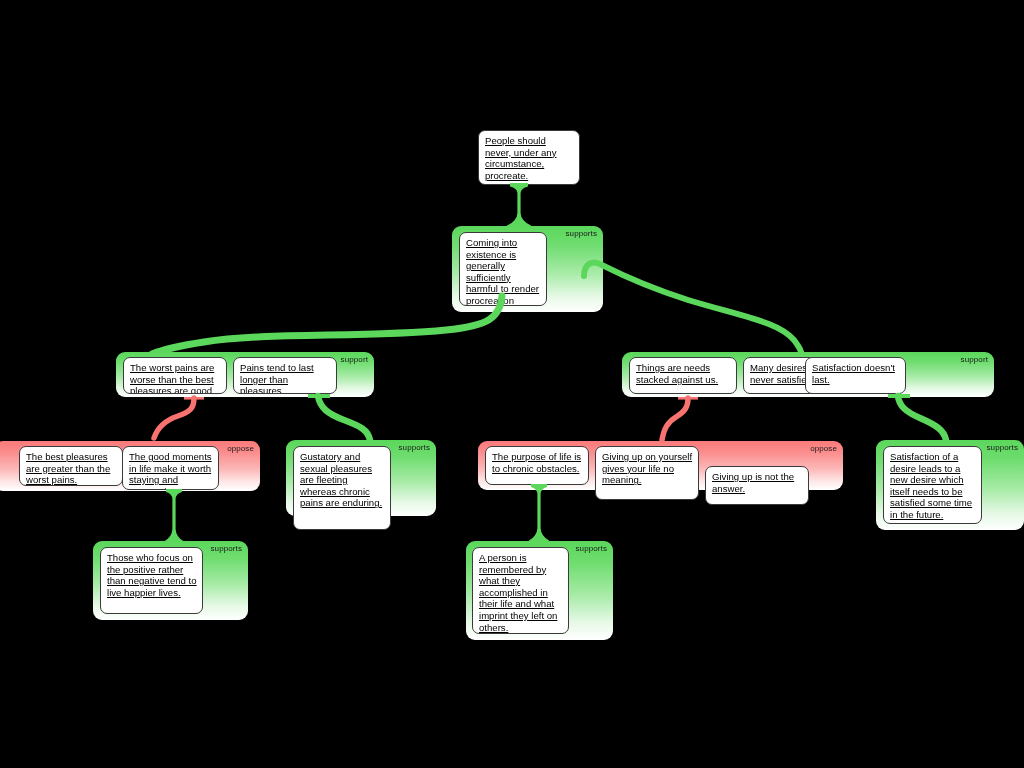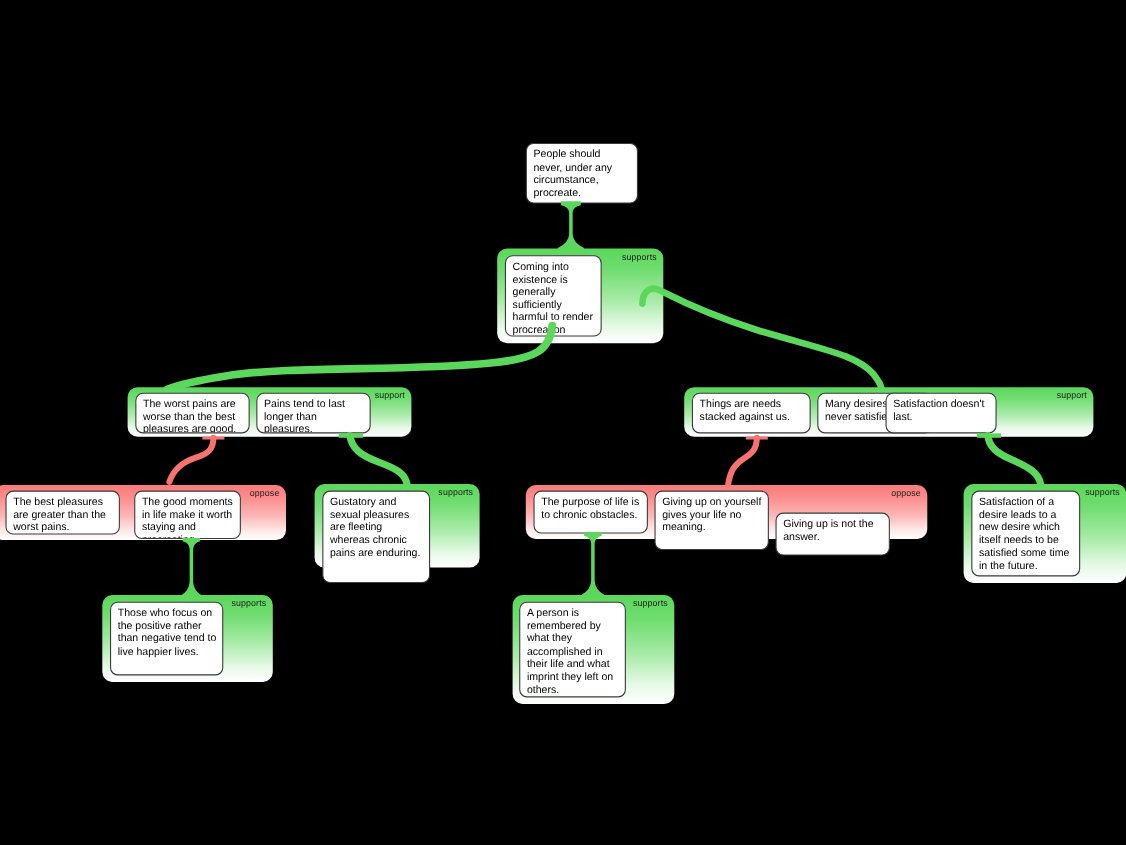--- a/index.html
+++ b/index.html
@@ -44,20 +44,21 @@
     position: absolute;
     background: #FFFFFF;
     border: 1.1px solid #3a3a3a;
     border-radius: 7px;
     box-sizing: border-box;
     padding: 4px 5px 3px 6px;
     font-size: 9.6px;
     line-height: 11.6px;
     color: #000000;
     overflow: hidden;
+    text-decoration: underline;
   }
 
   
   .conn {
     position: absolute;
     pointer-events: none;
   }
   .conn svg { display: block; overflow: visible; }
 </style>
 </head>
@@ -107,21 +108,21 @@
   <div class="conn" style="left:286px; top:394px; width:110px; height:50px;">
     <svg width="110" height="50" viewBox="0 0 110 50">
       <path d="M32,2 C34,14 42,20 58,26 C74,32 82,36 84,46" fill="none" stroke="#5BD75B" stroke-width="6.5" stroke-linecap="round"></path>
       <path d="M22,0 L44,0 L44,4 L22,4 Z" fill="#5BD75B"></path>
     </svg>
   </div>
 
   <div class="group oppose" style="left:-6px; top:441px; width:266px; height:50px;">
     <span class="group-label">oppose</span>
   </div>
-  <div class="node" style="left:5px; top:446px; width:104px; height:40px;">The best pleasures are greater than the worst pains.</div>
+  <div class="node" style="left:19px; top:446px; width:104px; height:40px;">The best pleasures are greater than the worst pains.</div>
   <div class="node" style="left:122px; top:446px; width:97px; height:44px;">The good moments in life make it worth staying and procreating.</div>
 
   <div class="conn" style="left:163px; top:489px; width:22px; height:54px;">
     <svg width="22" height="54" viewBox="0 0 22 54">
       <path d="M3,0 L19,0 L19,3 Q13,4.5 12.6,10 L12.6,40 Q13,48 21,52.5 L21,54 L1,54 L1,52.5 Q9,48 9.4,40 L9.4,10 Q9,4.5 3,3 Z" fill="#5BD75B"></path>
     </svg>
   </div>
 
   <div class="group support" style="left:93px; top:541px; width:155px; height:79px;">
     <span class="group-label">supports</span>

